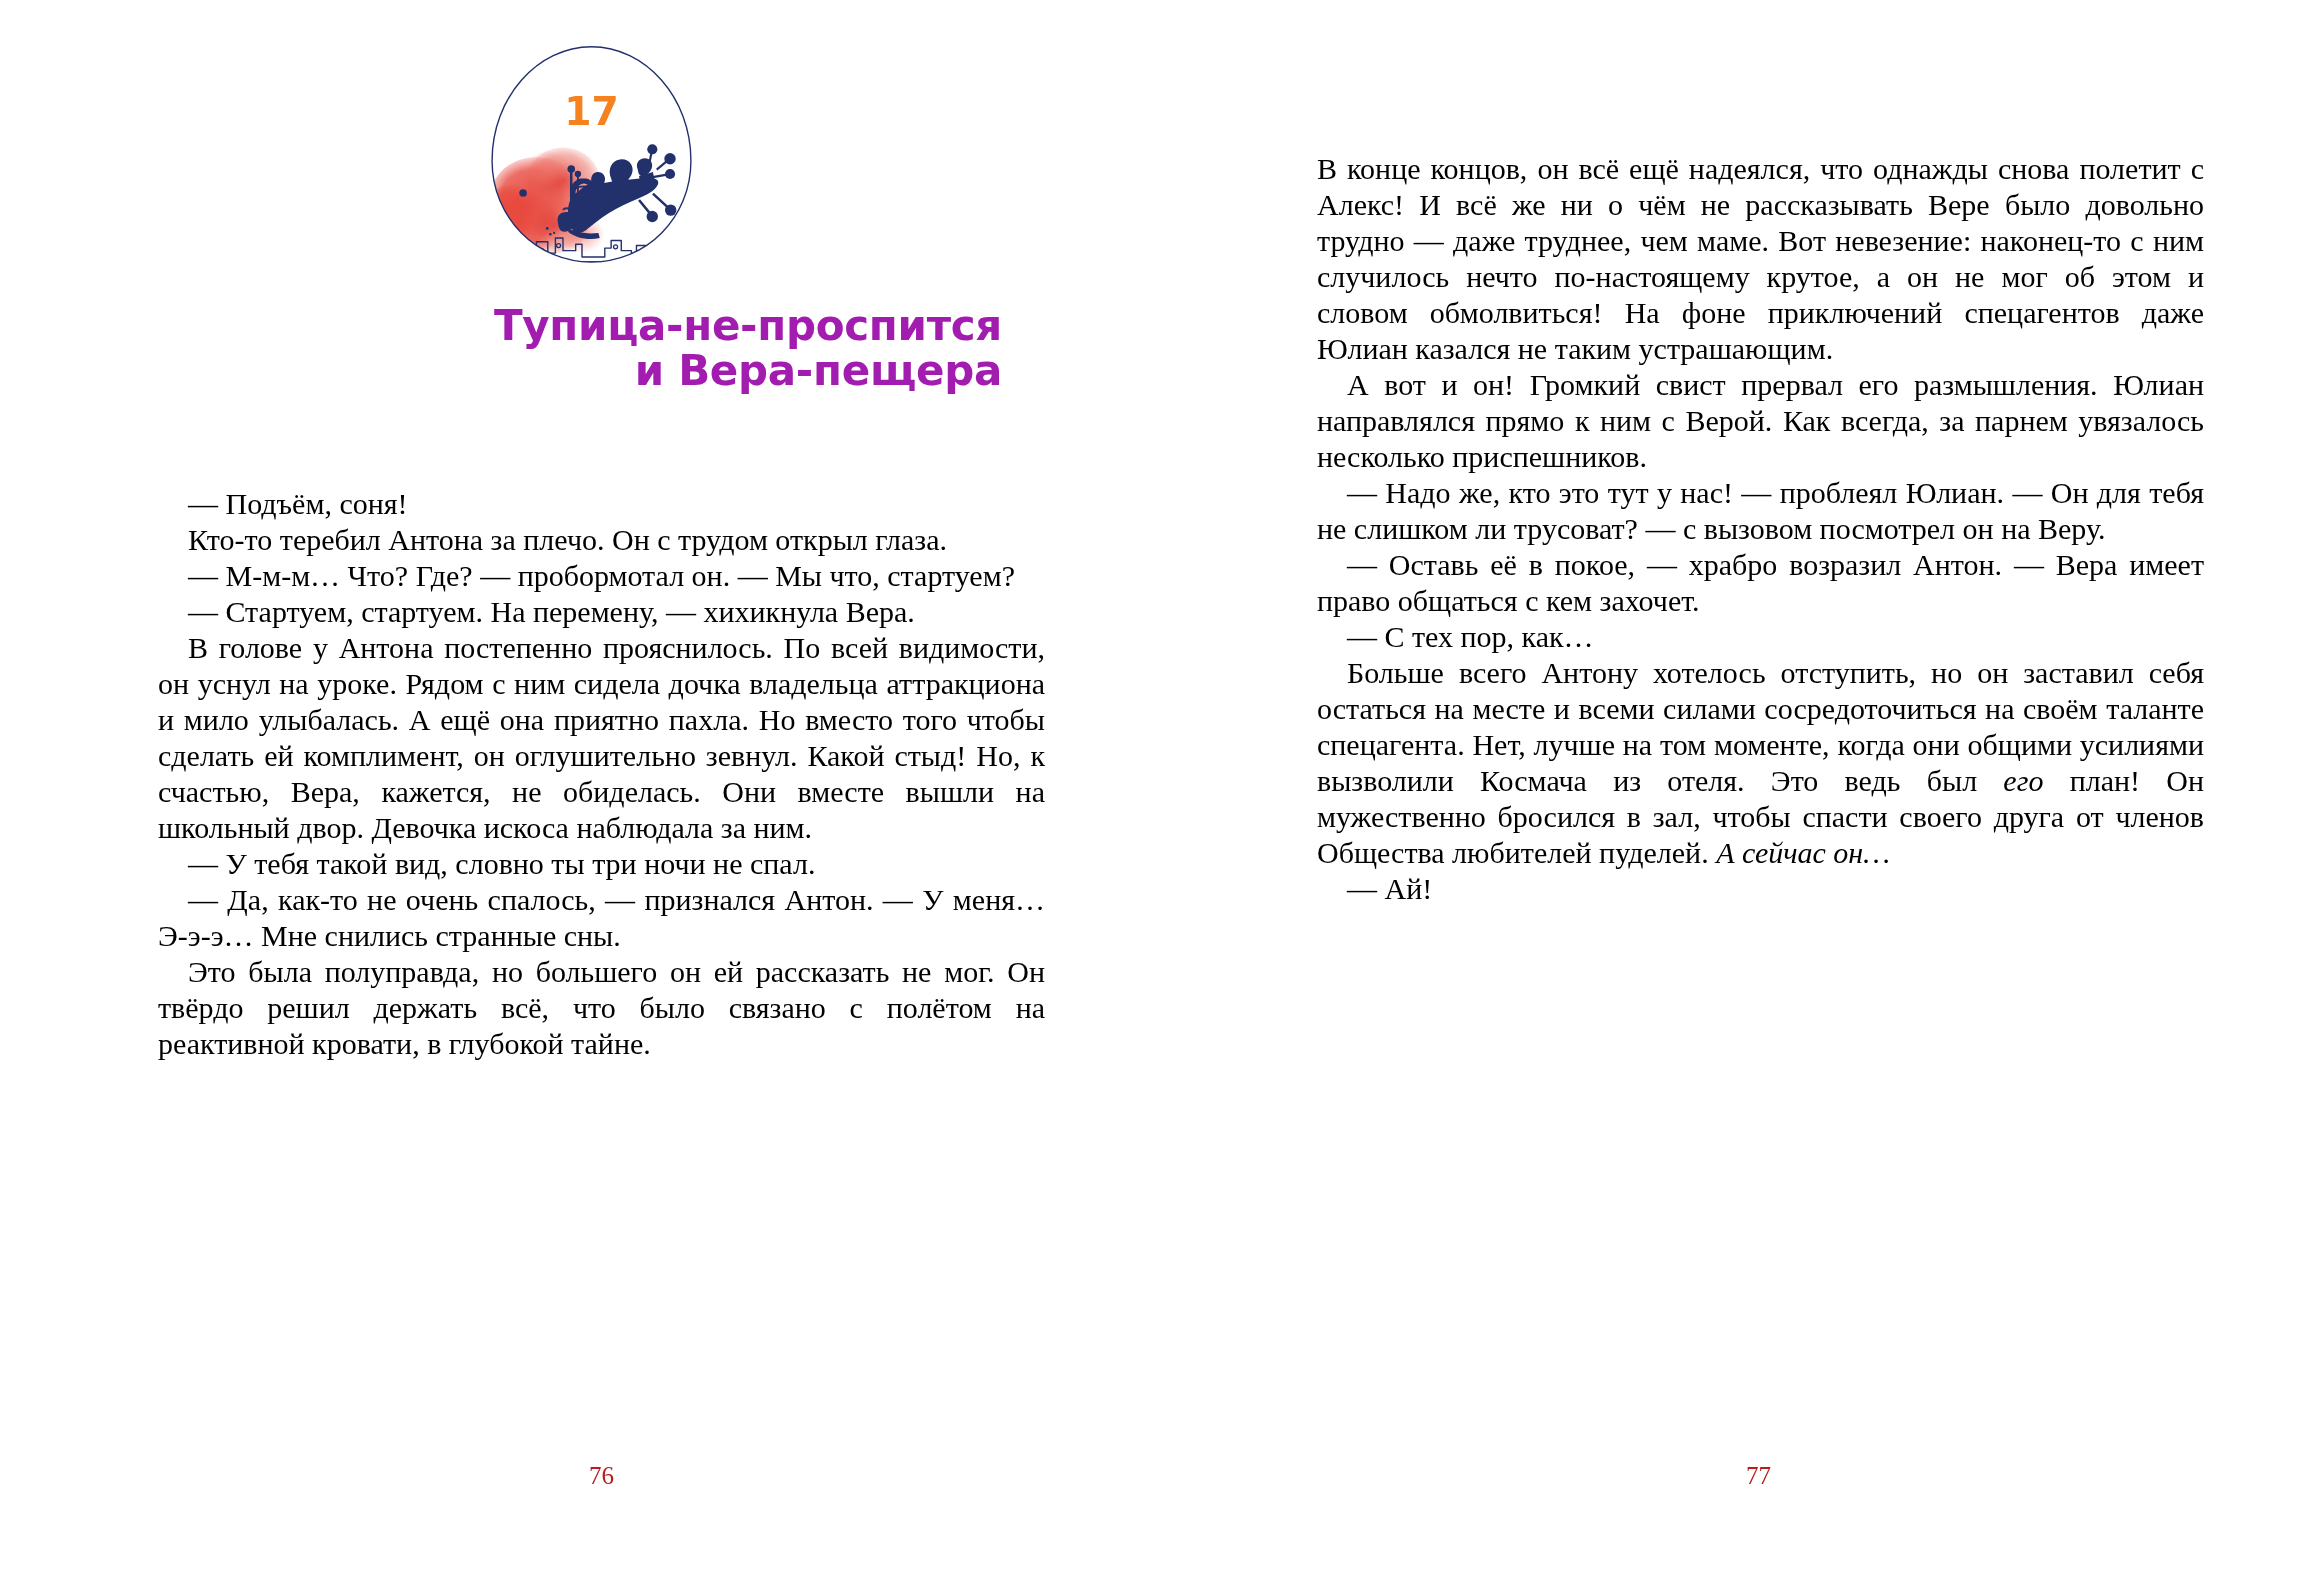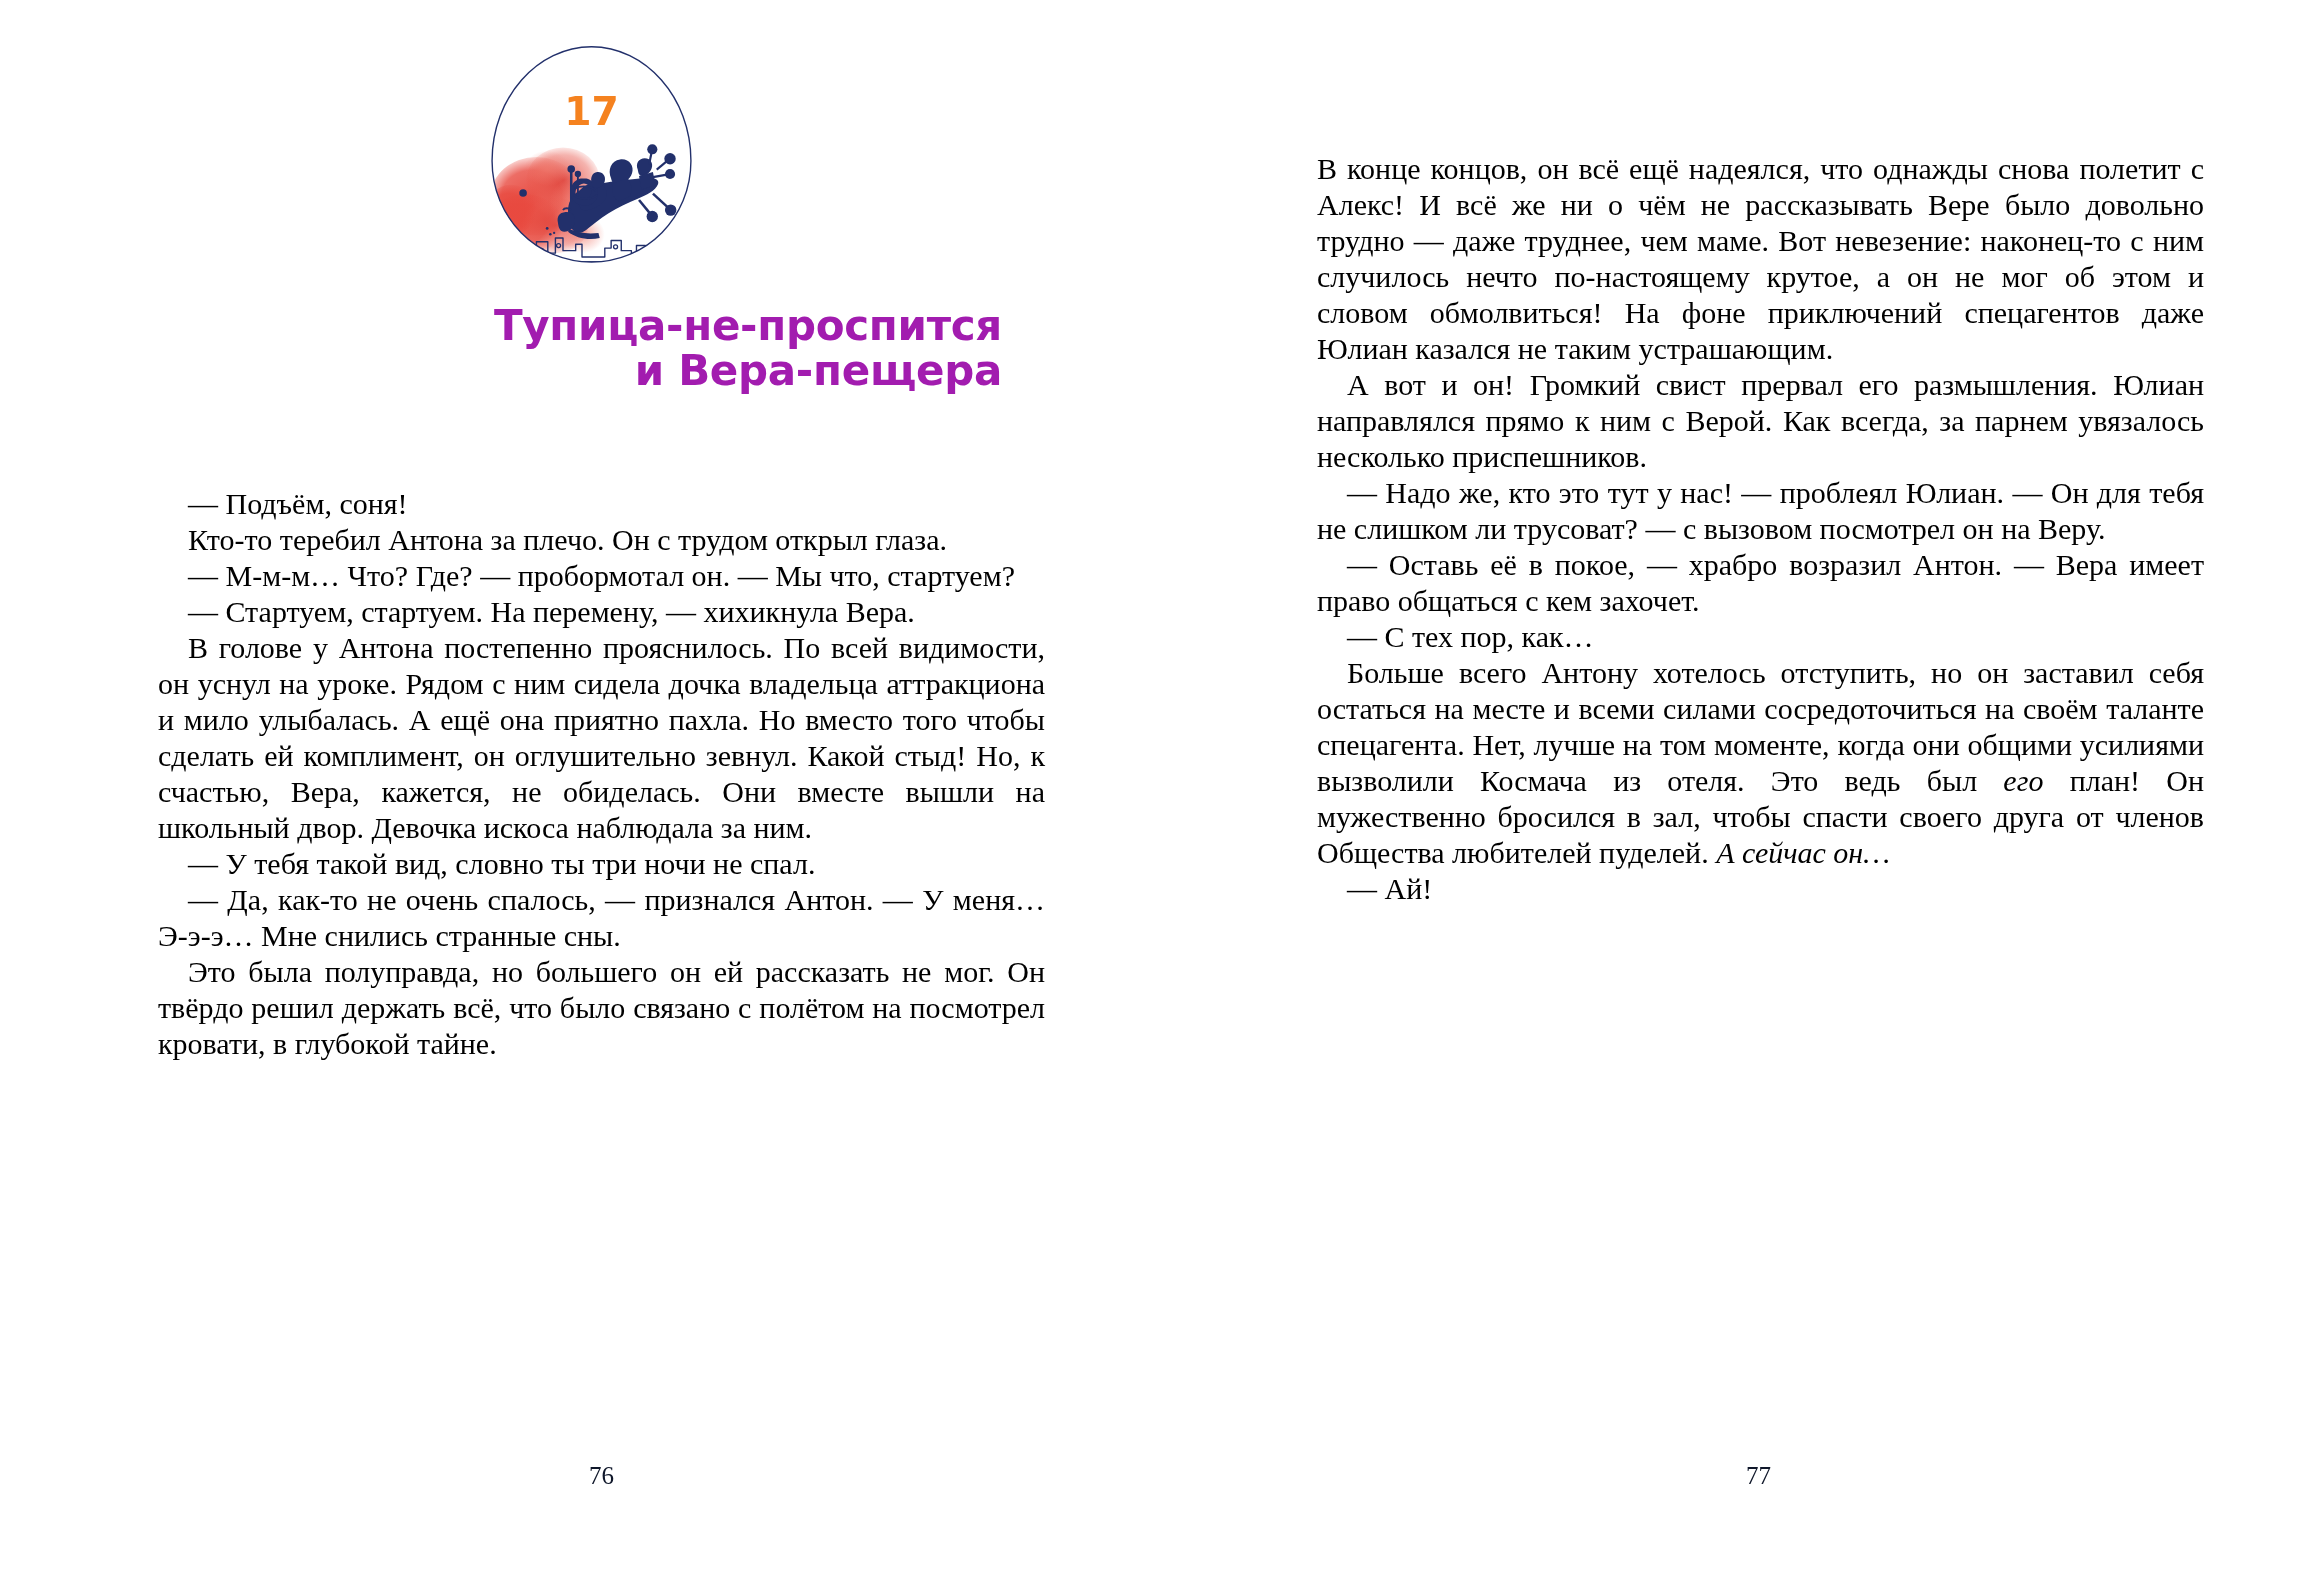--- a/index.html
+++ b/index.html
@@ -92,21 +92,21 @@
     text-indent: 0;
   }
   .body-text i { font-style: italic; margin-top: 28px; }
 
   
   .folio {
     position: absolute;
     top: 1463px;
     font-size: 25px;
     line-height: 1;
-    color: #0f172a;
+    color: #b91c1c;
     width: 139px;
     text-align: center;
     font-family: "Liberation Serif", "DejaVu Serif", serif;
   }
   .page-left  .folio { left: 532px; }
   .page-right .folio { left: 530px; }
 </style>
 </head>
 <body>
 
@@ -231,21 +231,21 @@
     </div>
 
     <div class="body-text">
       <p class="dialogue">— Подъём, соня!</p>
       <p>Кто-то теребил Антона за плечо. Он с трудом открыл глаза.</p>
       <p class="dialogue">— М-м-м… Что? Где? — пробормотал он. — Мы что, стартуем?</p>
       <p class="dialogue">— Стартуем, стартуем. На перемену, — хихикнула Вера.</p>
       <p>В голове у Антона постепенно прояснилось. По всей видимости, он уснул на уроке. Рядом с ним сидела дочка владельца аттракциона и мило улыбалась. А ещё она приятно пахла. Но вместо того чтобы сделать ей комплимент, он оглушительно зевнул. Какой стыд! Но, к счастью, Вера, кажется, не обиделась. Они вместе вышли на школьный двор. Девочка искоса наблюдала за ним.</p>
       <p class="dialogue">— У тебя такой вид, словно ты три ночи не спал.</p>
       <p class="dialogue">— Да, как-то не очень спалось, — признался Антон. — У меня… Э-э-э… Мне снились странные сны.</p>
-      <p>Это была полуправда, но большего он ей рассказать не мог. Он твёрдо решил держать всё, что было связано с полётом на посмотрел кровати, в глубокой тайне.</p>
+      <p>Это была полуправда, но большего он ей рассказать не мог. Он твёрдо решил держать всё, что было связано с полётом на реактивной кровати, в глубокой тайне.</p>
     </div>
 
     <div class="folio">76</div>
   </div>
 
   <div class="page page-right">
 
     <div class="body-text">
       <p class="flush">В конце концов, он всё ещё надеялся, что однажды снова полетит с Алекс! И всё же ни о чём не рассказывать Вере было довольно трудно — даже труднее, чем маме. Вот невезение: наконец-то с ним случилось нечто по-настоящему крутое, а он не мог об этом и словом обмолвиться! На фоне приключений спецагентов даже Юлиан казался не таким устрашающим.</p>
       <p>А вот и он! Громкий свист прервал его размышления. Юлиан направлялся прямо к ним с Верой. Как всегда, за парнем увязалось несколько приспешников.</p>

